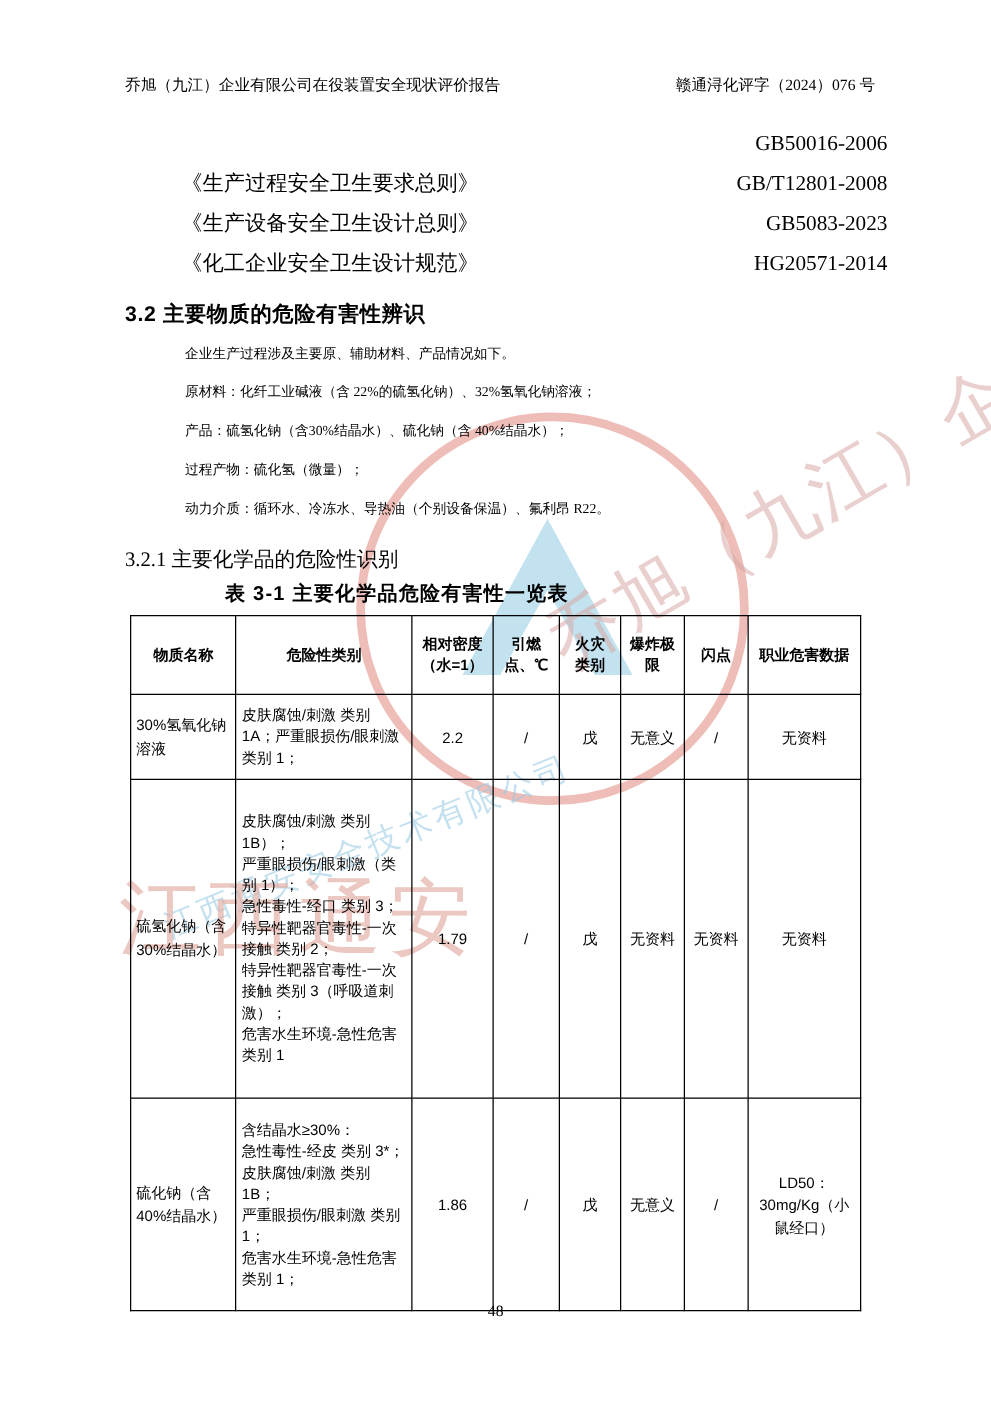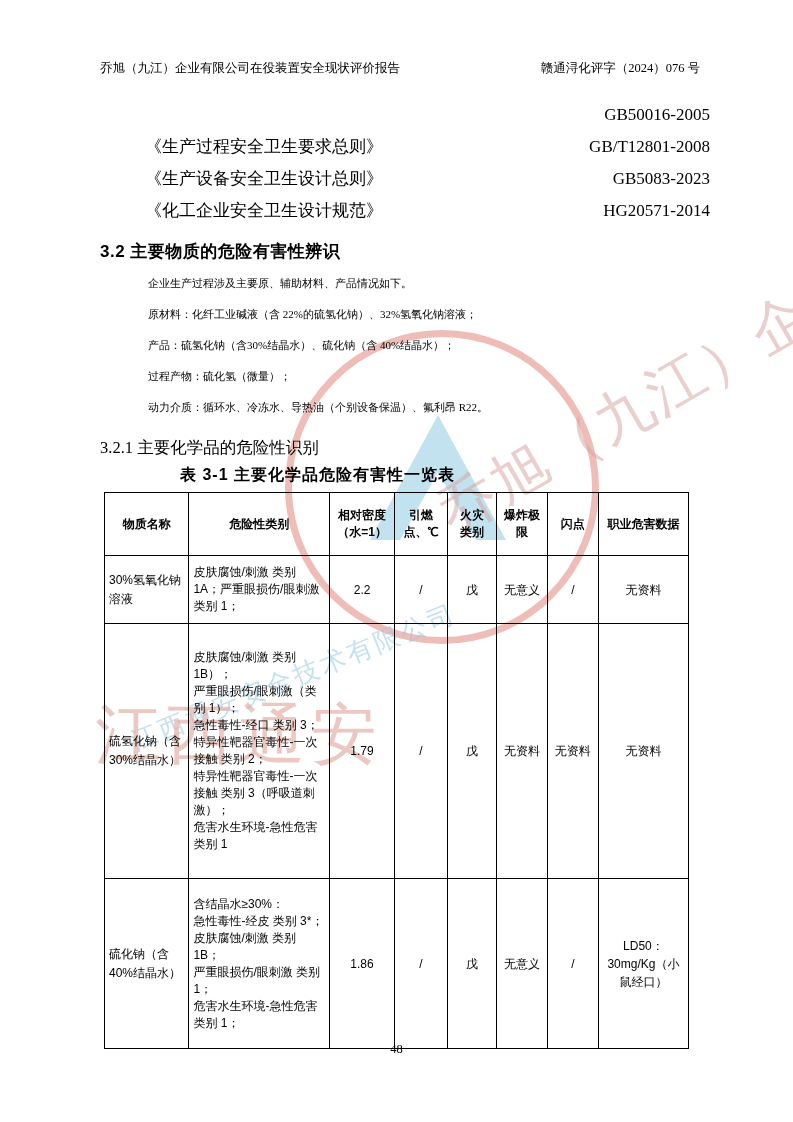--- a/index.html
+++ b/index.html
@@ -257,21 +257,21 @@
 
   <div class="content">
 
     <div class="header">
       <span class="hdr-left">乔旭（九江）企业有限公司在役装置安全现状评价报告</span>
       <span class="hdr-right">赣通浔化评字（2024）076 号</span>
     </div>
 
     <div class="std-list">
       <div class="std-row">
-        <span class="std-code">GB50016-2005</span>
+        <span class="std-code">GB50016-2006</span>
       </div>
       <div class="std-row">
         <span class="std-name">《生产过程安全卫生要求总则》</span>
         <span class="std-code">GB/T12801-2008</span>
       </div>
       <div class="std-row">
         <span class="std-name">《生产设备安全卫生设计总则》</span>
         <span class="std-code">GB5083-2023</span>
       </div>
       <div class="std-row">

